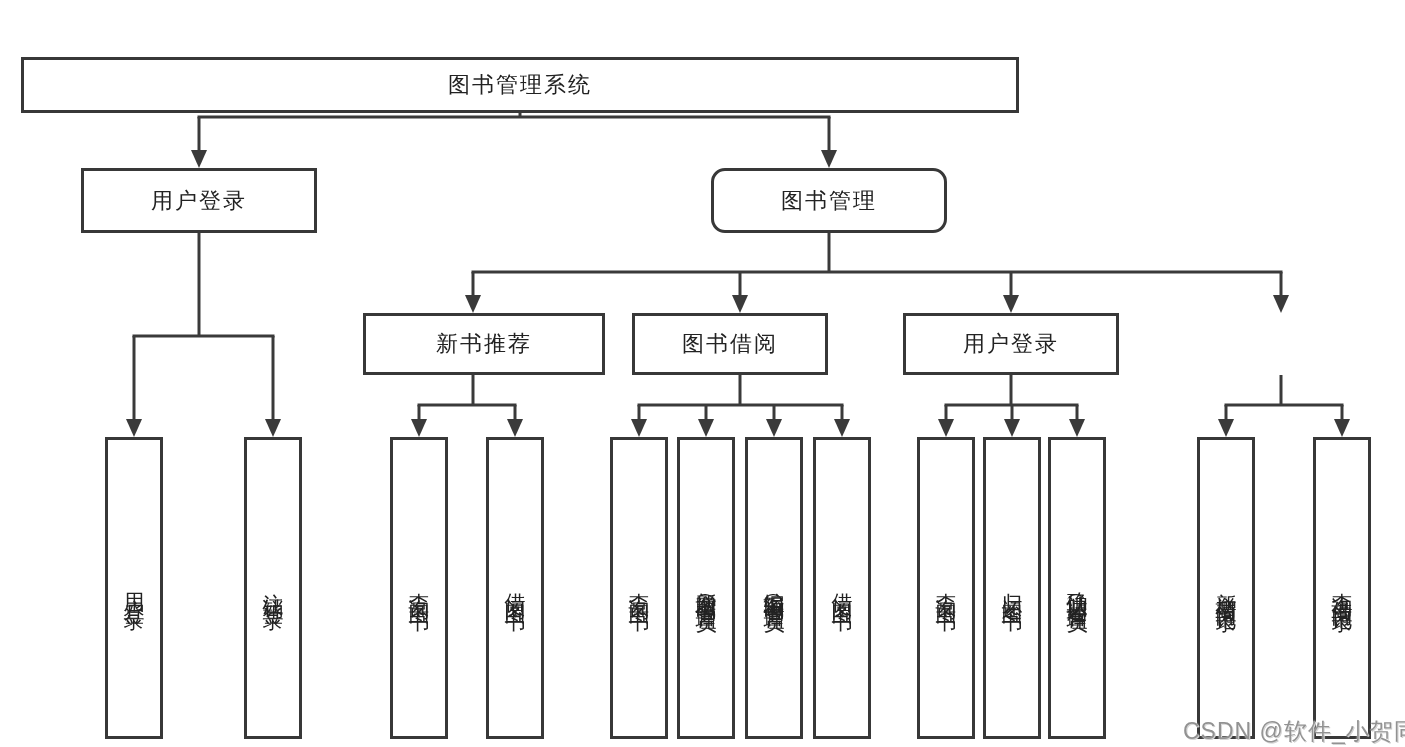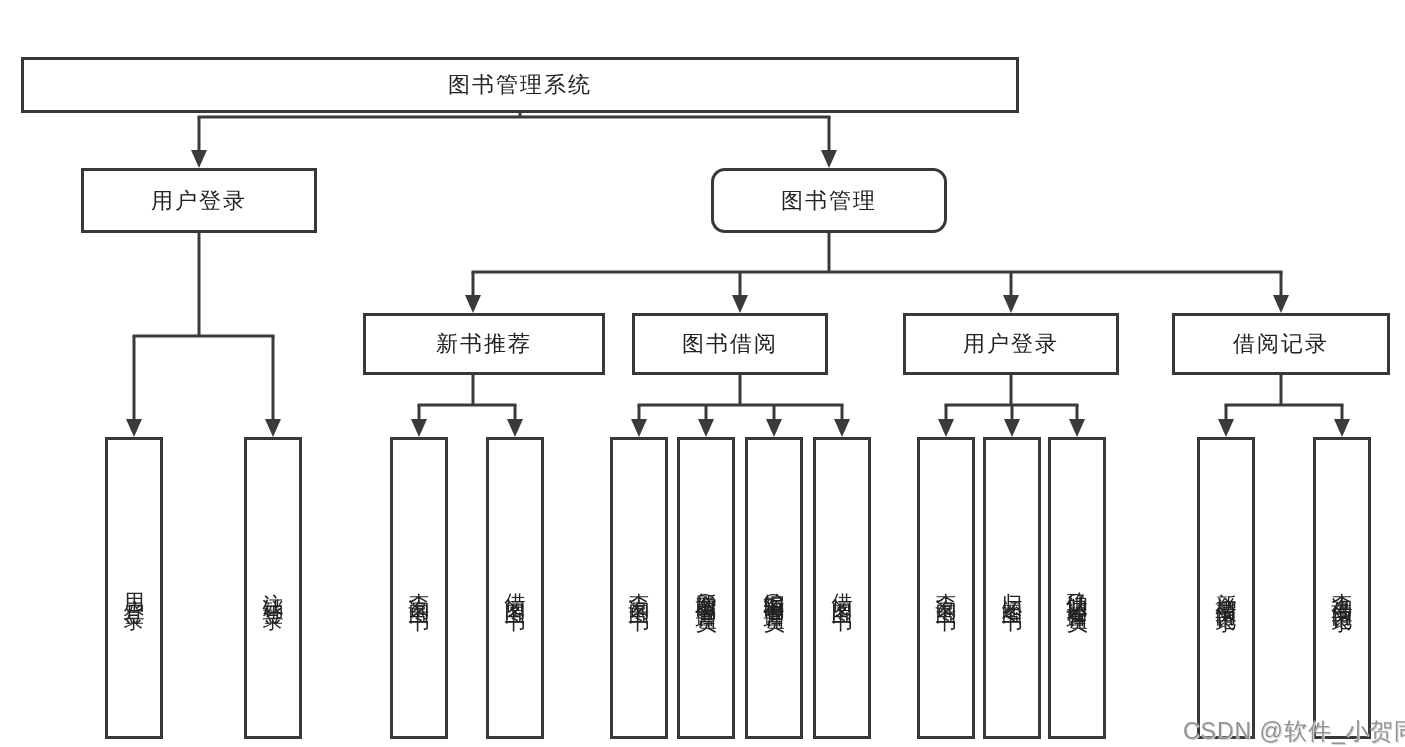--- a/index.html
+++ b/index.html
@@ -130,21 +130,20 @@
   </svg>
 
   <div class="node h-node" id="b-root">图书管理系统</div>
 
   <div class="node h-node" id="b-user-login">用户登录</div>
   <div class="node h-node" id="b-book-mgmt">图书管理</div>
 
   <div class="node h-node" id="b-new-book">新书推荐</div>
   <div class="node h-node" id="b-book-borrow">图书借阅</div>
   <div class="node h-node" id="b-current-borrow">用户登录</div>
-  <div class="node h-node" id="b-borrow-records">借阅记录</div>
 
   <div class="node v-node leaf" id="l-user-login">用户登录</div>
   <div class="node v-node leaf" id="l-logout">注销登录</div>
 
   <div class="node v-node leaf" id="l-nb-query">查询图书</div>
   <div class="node v-node leaf" id="l-nb-borrow">借阅图书</div>
 
   <div class="node v-node leaf" id="l-bb-query">查询图书</div>
   <div class="node v-node leaf" id="l-bb-add">新增图书（管理员）</div>
   <div class="node v-node leaf" id="l-bb-edit">编辑图书（管理员）</div>

